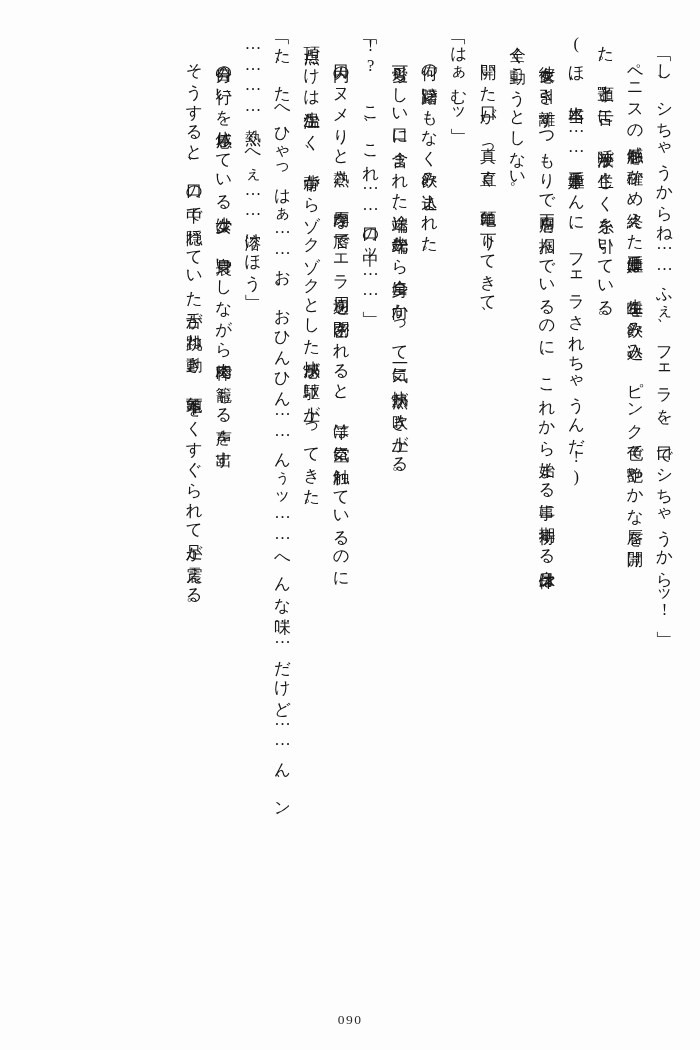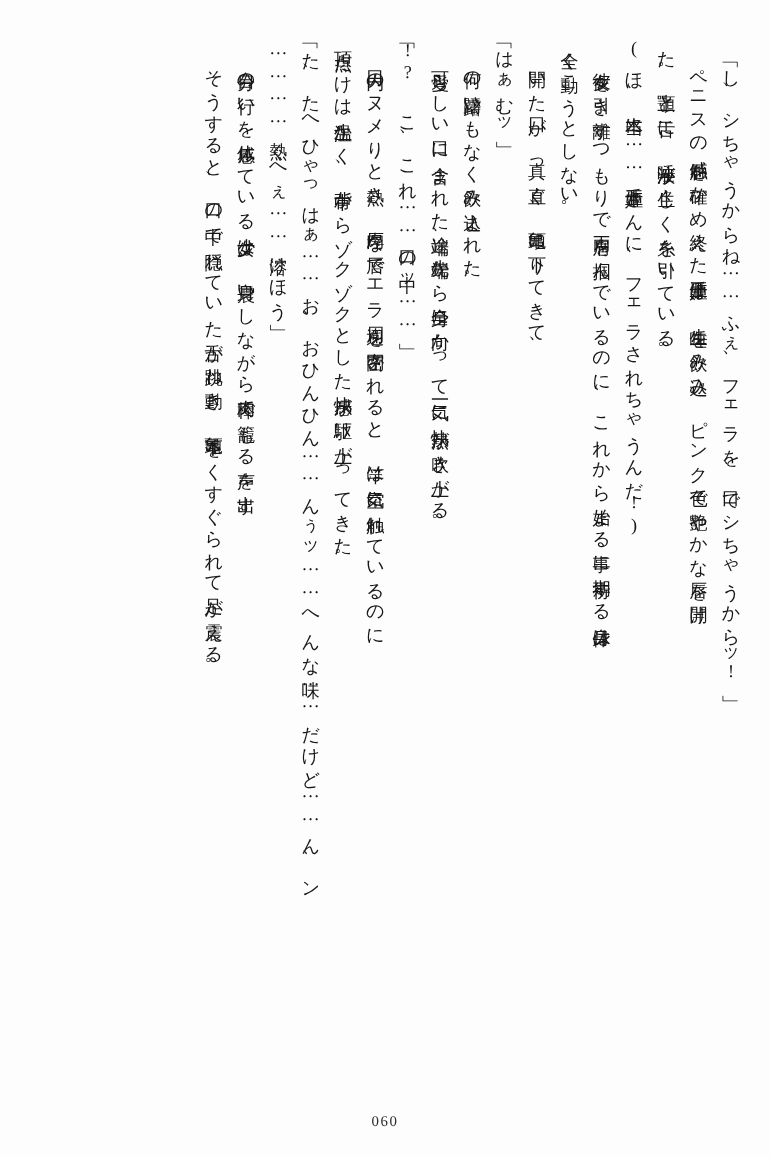--- a/index.html
+++ b/index.html
@@ -77,14 +77,14 @@
     <div class="line">　何の躊躇いもなく飲み込まれた。</div>
     <div class="line">　可愛らしい口に含まれた途端、先端から全身に向かって一気に快熱が吹き上がる。</div>
     <div class="line">「!?　こ、これ……口の中ッ……」</div>
     <div class="line">　口内のヌメりと熱さ。肉厚な唇でエラ周辺を密閉されると、竿は空気に触れているのに</div>
     <div class="line">頂点だけは生温かく、背中からゾクゾクとした快感が駆け上がってきた。</div>
     <div class="line">「た、たへひゃっはぁ……お、おひんひん……んぅッ……へんな味……だけど……ん、ン</div>
     <div class="line">…………熱くへぇ……溶けほう」</div>
     <div class="line">　自分の行いを体感している少女は、身震いしながら肉棒で籠もる声を出す。</div>
     <div class="line">　そうすると、口の中で隠れていた舌が跳ね動き、亀頭下をくすぐられて足が震える。</div>
   </div>
-  <div class="page-number">060</div>
+  <div class="page-number">090</div>
 </div>
 
 </body></html>

